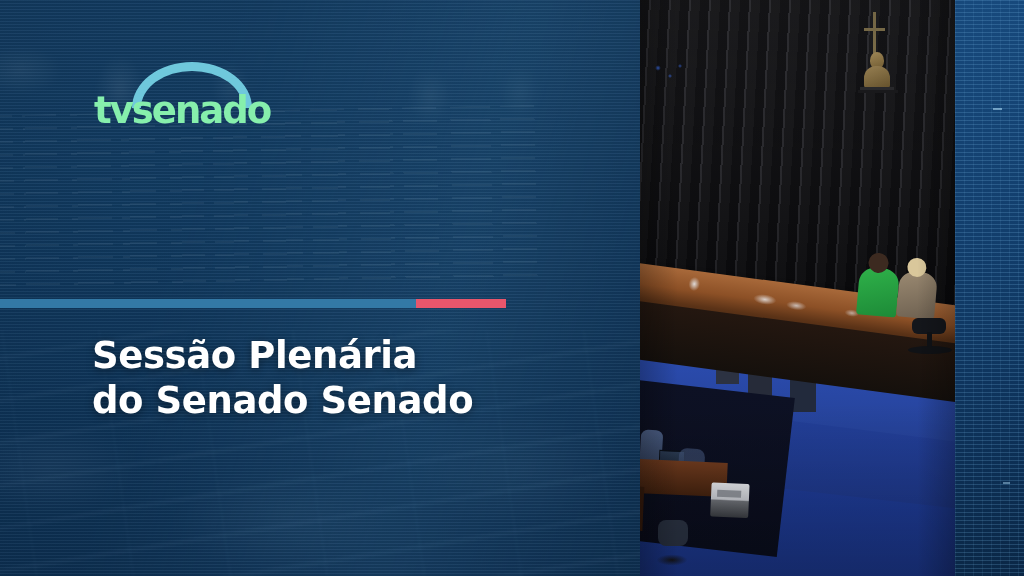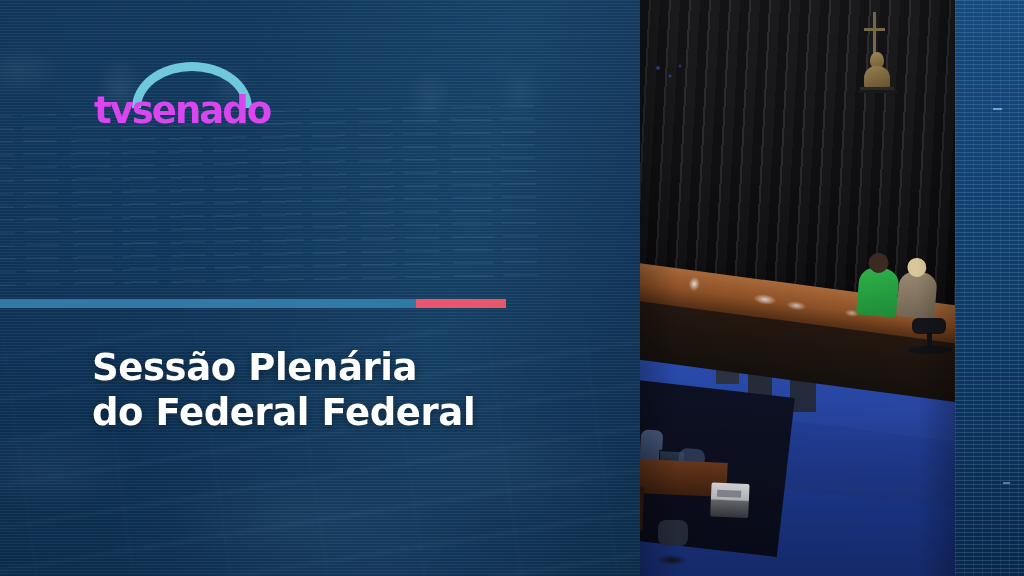--- a/index.html
+++ b/index.html
@@ -347,21 +347,21 @@
     border:9px solid #6fc8dc;
     box-sizing:border-box;
   }
   .logo .word{
     position:absolute; left:0; top:30px;
     width:200px;
     font-family:"DejaVu Sans", sans-serif;
     font-weight:700;
     font-size:37px;
     letter-spacing:-2.0px;
-    color:#d946ef;
+    color:#86efac;
     line-height:1;
   }
 
   .title{
     position:absolute; left:92px; top:182px;
     font-family:"Liberation Serif", serif;
     font-weight:700;
     font-size:108px;
     line-height:1;
     color:#ffffff;
@@ -375,21 +375,21 @@
   .rule .blue{
     position:absolute; left:0; top:0; width:416px; height:9px;
     background:#3379a6;
   }
   .rule .red{
     position:absolute; left:416px; top:0; width:90px; height:9px;
     background:#e8566c;
   }
 
   .subtitle{
-    position:absolute; left:92px; top:346px;
+    position:absolute; left:92px; top:334px;
     font-family:"DejaVu Sans", sans-serif;
     font-weight:700;
     font-size:37px;
     line-height:1.21;
     color:#ffffff;
     letter-spacing:-.4px;
     text-shadow:0 2px 9px rgba(0,0,0,.4);
   }
   .subtitle .l2{ display:block; }
 </style>
@@ -523,17 +523,17 @@
     </div>
 
 
     <div class="rule">
       <div class="blue"></div>
       <div class="red"></div>
     </div>
 
     <div class="subtitle">
       <span class="l1">Sessão Plenária</span>
-      <span class="l2">do Federal Federal</span>
+      <span class="l2">do Senado Senado</span>
     </div>
 
   </div>
 </div>
 
 </body></html>

